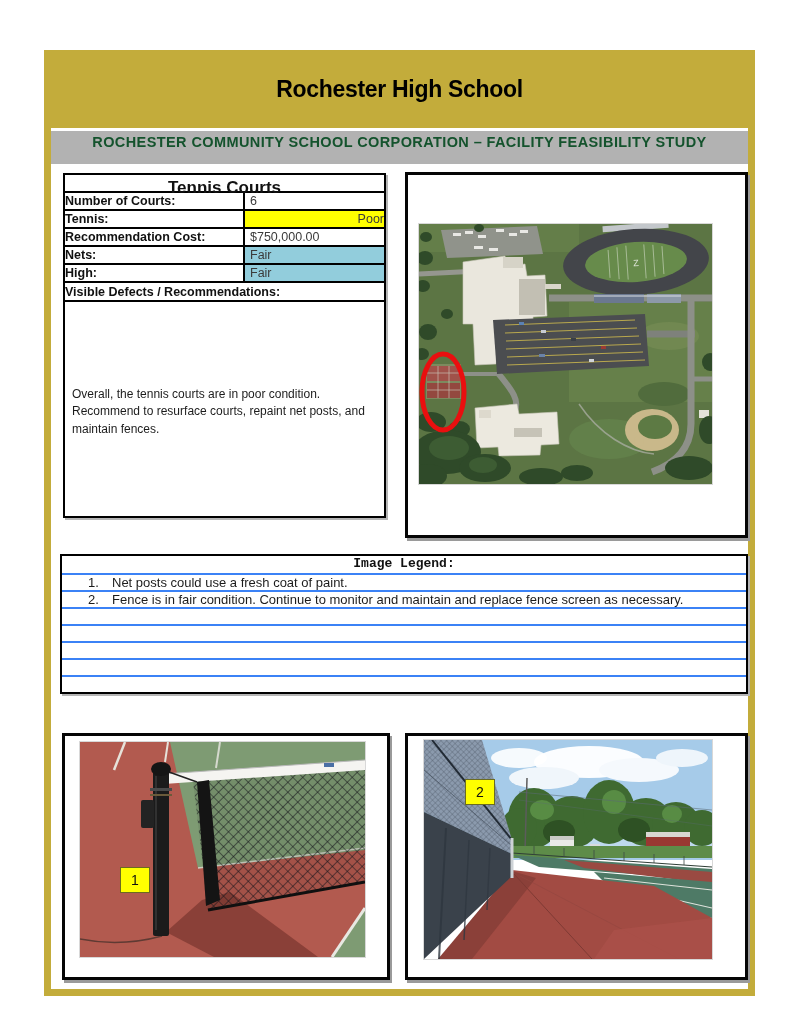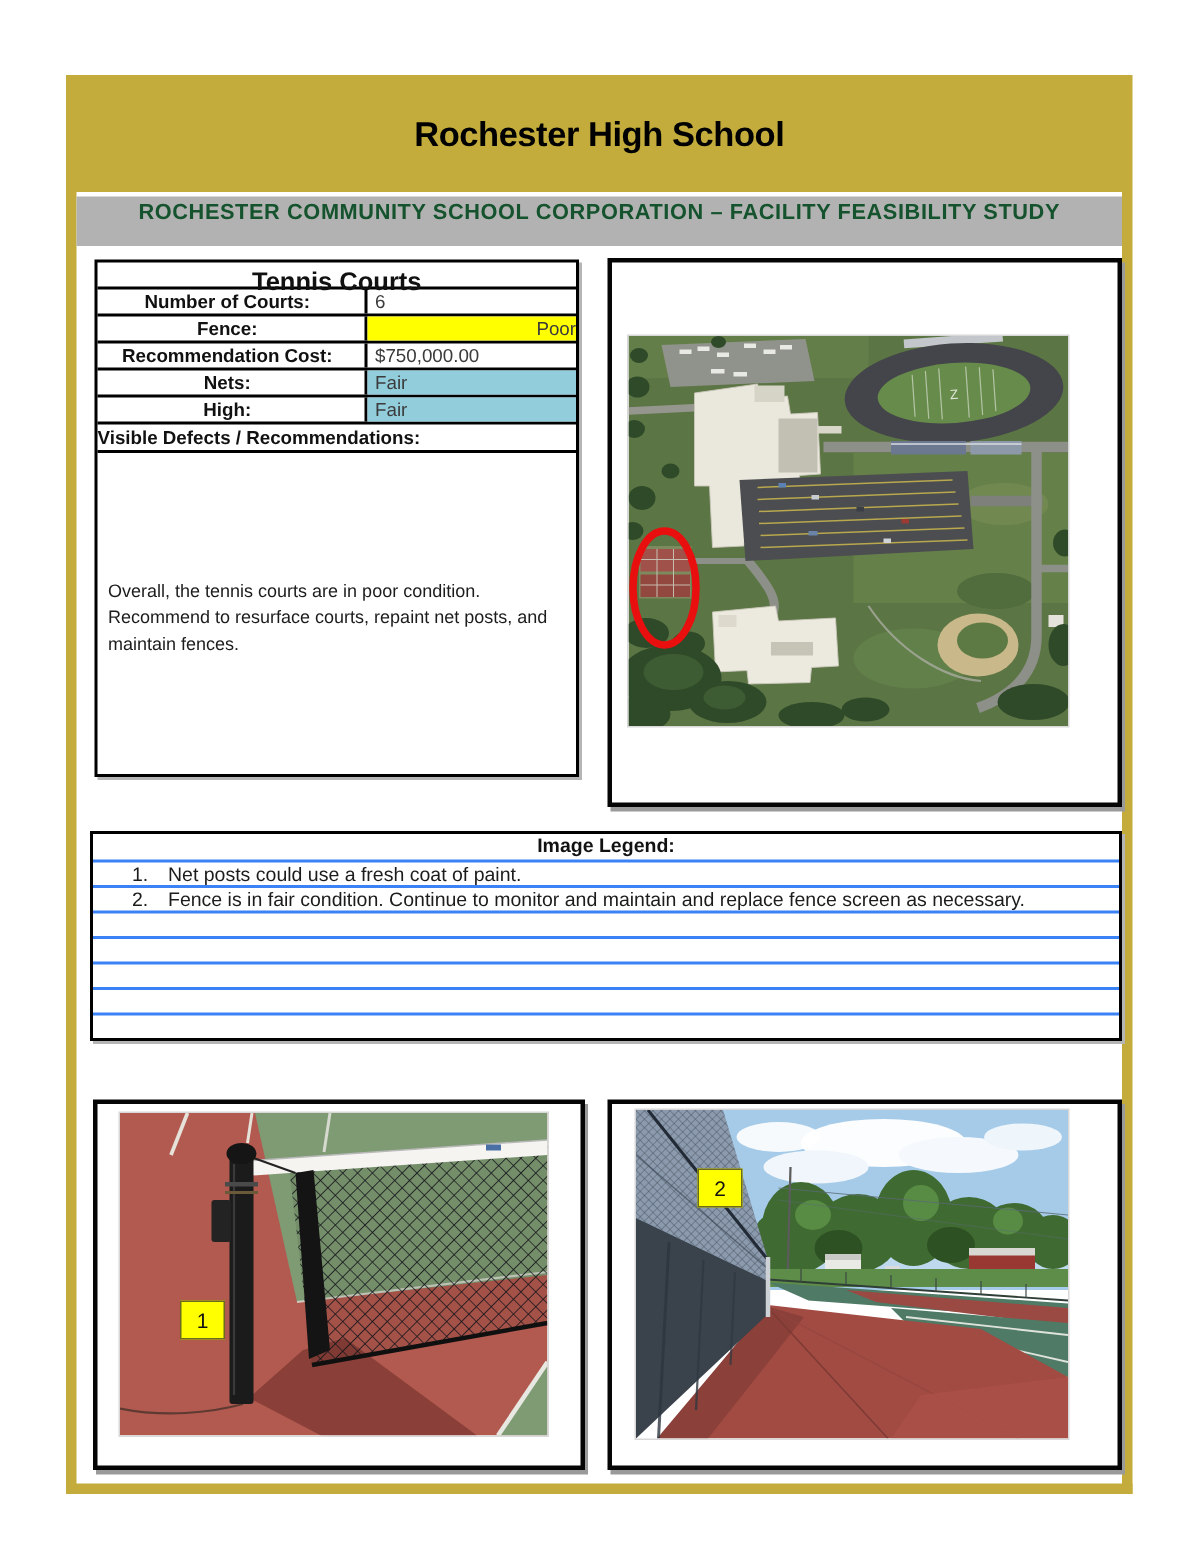--- a/index.html
+++ b/index.html
@@ -18,40 +18,40 @@
   .banner { position:absolute; left:51px; top:131px; width:697px; height:33px; background:#B2B2B2;
             color:#14532d; font-weight:bold; font-size:14.5px; letter-spacing:0.4px;
             text-align:center; line-height:23px; white-space:nowrap; }
 
   
   .info { position:absolute; left:63px; top:173px; width:323px; border:2px solid #000;
           background:#fff; box-shadow:2px 2px 0 #b5b5b5; }
   .ititle { height:18px; line-height:26px; text-align:center; font-size:17px; font-weight:bold;
             border-bottom:2px solid #000; color:#111; }
   .irow { display:flex; height:18px; line-height:17px; border-bottom:2px solid #000; font-size:12.5px; }
-  .ilabel { width:180px; text-align:center; font-weight:bold; padding-right:5px; color:#111;
+  .ilabel { width:180px; text-align:left; font-weight:bold; padding-right:5px; color:#111;
             border-right:2px solid #000; }
   .ival { flex:1; padding-left:5px; color:#3b3b3b; }
   .val-yellow { background:#FFFF00;text-align:right; }
   .val-blue { background:#92CDDC; }
   .idef-h { height:19px; line-height:18px; font-weight:bold; font-size:12.5px;
             border-bottom:2px solid #000; color:#111; }
   .idef-b { height:214px; padding:84px 16px 0 7px; font-size:12px; line-height:1.45;
             color:#1c1c1c; white-space:pre-wrap; }
 
   
   .aerialbox { position:absolute; left:405px; top:172px; width:343px; height:366px;
                border:3px solid #050505; background:#fff; box-shadow:2px 3px 0 #9a9a9a; }
   .aerialbox svg { position:absolute; left:11px; top:49px; outline:1px solid #d8d8d8; }
 
   
   .legend { position:absolute; left:60px; top:554px; width:688px; border:2px solid #000;
             background:#fff; box-shadow:2px 2px 0 #b5b5b5; }
   .lrow { height:17px; line-height:16px; border-top:2px solid #3b82f6; font-size:13px; color:#1c1c1c; }
-  .lrow:first-child { border-top:none; }
+  .lrow:first-child { border-top:none;font-family:Liberation Mono, monospace; }
   .lhead { text-align:center; font-weight:bold; color:#111; }
   .lnum { display:inline-block; width:24px; margin-left:26px; text-align:left; }
 
   
   .photobox { position:absolute; border:3px solid #050505; background:#fff; box-shadow:2px 3px 0 #9a9a9a; }
   .photobox1 { left:62px; top:733px; width:328px; height:247px; }
   .photobox2 { left:405px; top:733px; width:343px; height:247px; }
   .photobox svg { position:absolute; outline:1px solid #d8d8d8; }
   .photo1svg { left:15px; top:6px; }
   .photo2svg { left:16px; top:4px; }
@@ -75,21 +75,21 @@
 
   <div class="banner">ROCHESTER COMMUNITY SCHOOL CORPORATION – FACILITY FEASIBILITY STUDY</div>
 
   <div class="info">
     <div class="ititle">Tennis Courts</div>
     <div class="irow">
       <div class="ilabel">Number of Courts:</div>
       <div class="ival">6</div>
     </div>
     <div class="irow">
-      <div class="ilabel">Fence:</div>
+      <div class="ilabel">Tennis:</div>
       <div class="ival val-yellow">Poor</div>
     </div>
     <div class="irow">
       <div class="ilabel">Recommendation Cost:</div>
       <div class="ival">$750,000.00</div>
     </div>
     <div class="irow">
       <div class="ilabel">Nets:</div>
       <div class="ival val-blue">Fair</div>
     </div>

